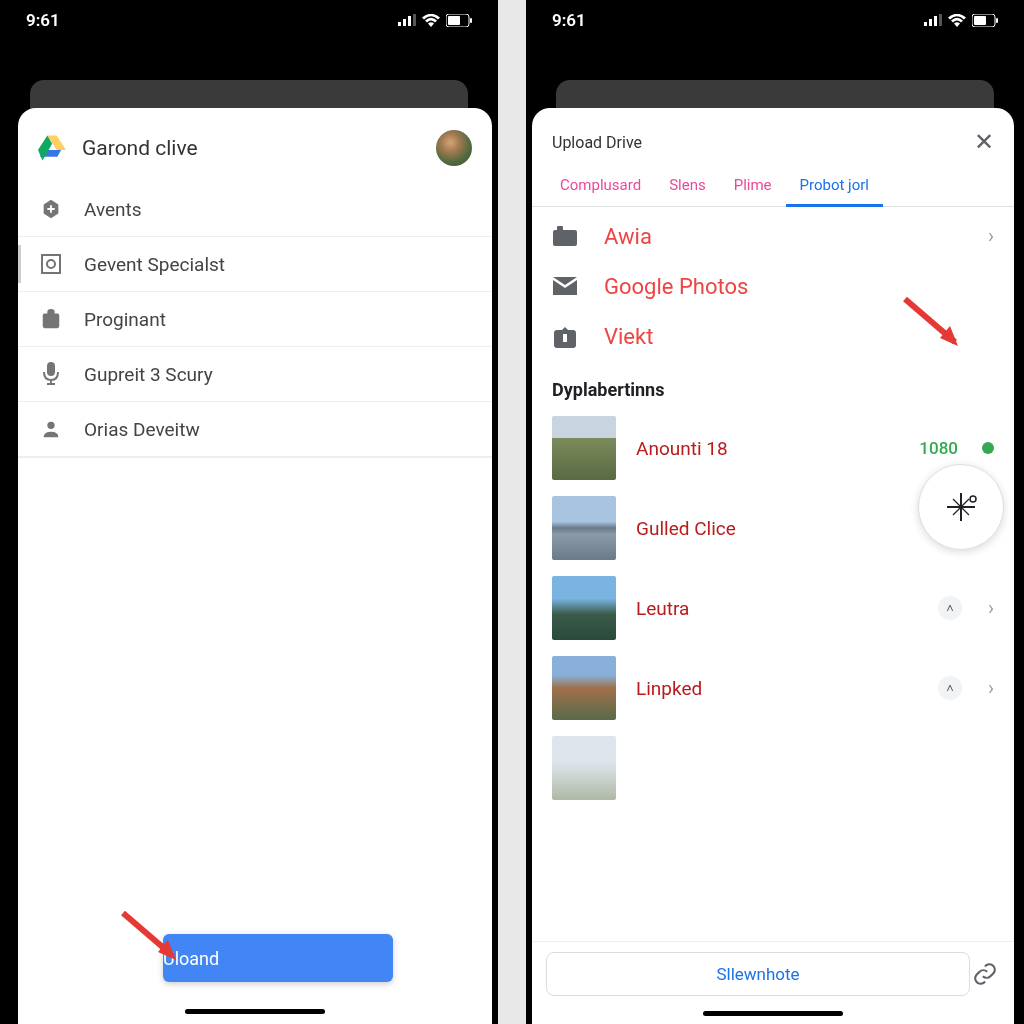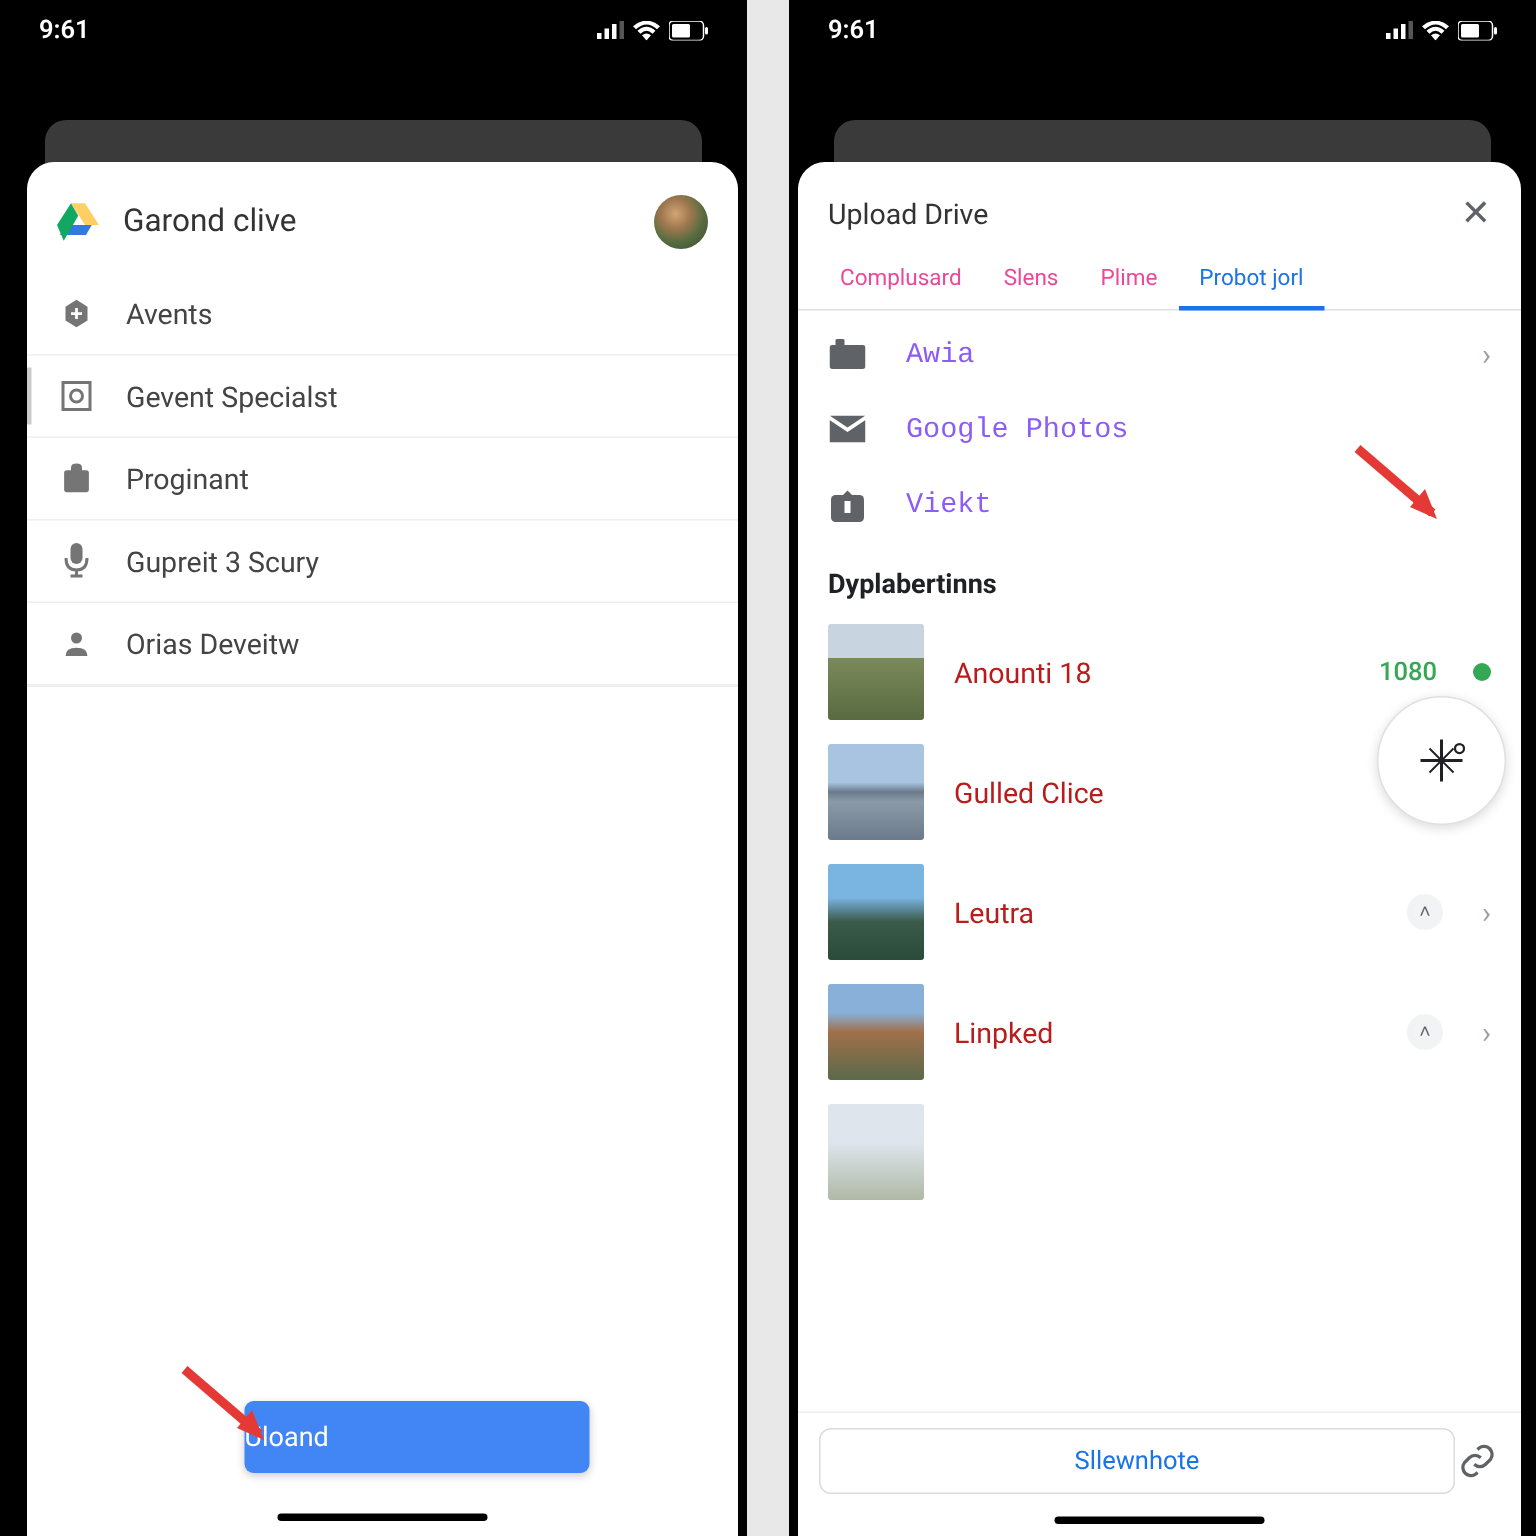--- a/index.html
+++ b/index.html
@@ -117,42 +117,42 @@
 }
 .arrow-red.left-arrow { bottom: 56px; left: 118px; }
 .arrow-red.right-arrow { top: 294px; right: 54px; }
 
 
 .upload-header {
   display: flex;
   align-items: center;
   padding: 20px 20px 10px 20px;
 }
-.upload-title { font-size: 19px; color: #333; flex: 1; }
+.upload-title { font-size: 16px; color: #333; flex: 1; }
 .close-x { font-size: 24px; color: #5f6368; }
 .tabs {
   display: flex;
   padding: 0 14px;
   border-bottom: 1px solid #e0e0e0;
 }
 .tab {
   padding: 10px 14px;
   font-size: 15px;
   color: #ec4899;
 }
 .tab.active { color: #1a73e8; border-bottom: 3px solid #1a73e8; margin-bottom: -1px; }
 .source-list { padding: 4px 0; }
 .source-item {
   display: flex;
   align-items: center;
   padding: 12px 20px;
   gap: 26px;
 }
 .source-icon { width: 26px; height: 26px; color: #5f6368; display: flex; align-items: center; justify-content: center; }
-.source-label { font-size: 19px; color: #8b5cf6; flex: 1; font-family: Liberation Mono, monospace; }
+.source-label { font-size: 22px; color: #ef4444; flex: 1; }
 .chevron { color: #9aa0a6; font-size: 20px; }
 .section-heading {
   font-size: 18px;
   font-weight: 700;
   color: #202124;
   padding: 14px 20px 8px 20px;
 }
 .file-item {
   display: flex;
   align-items: center;

